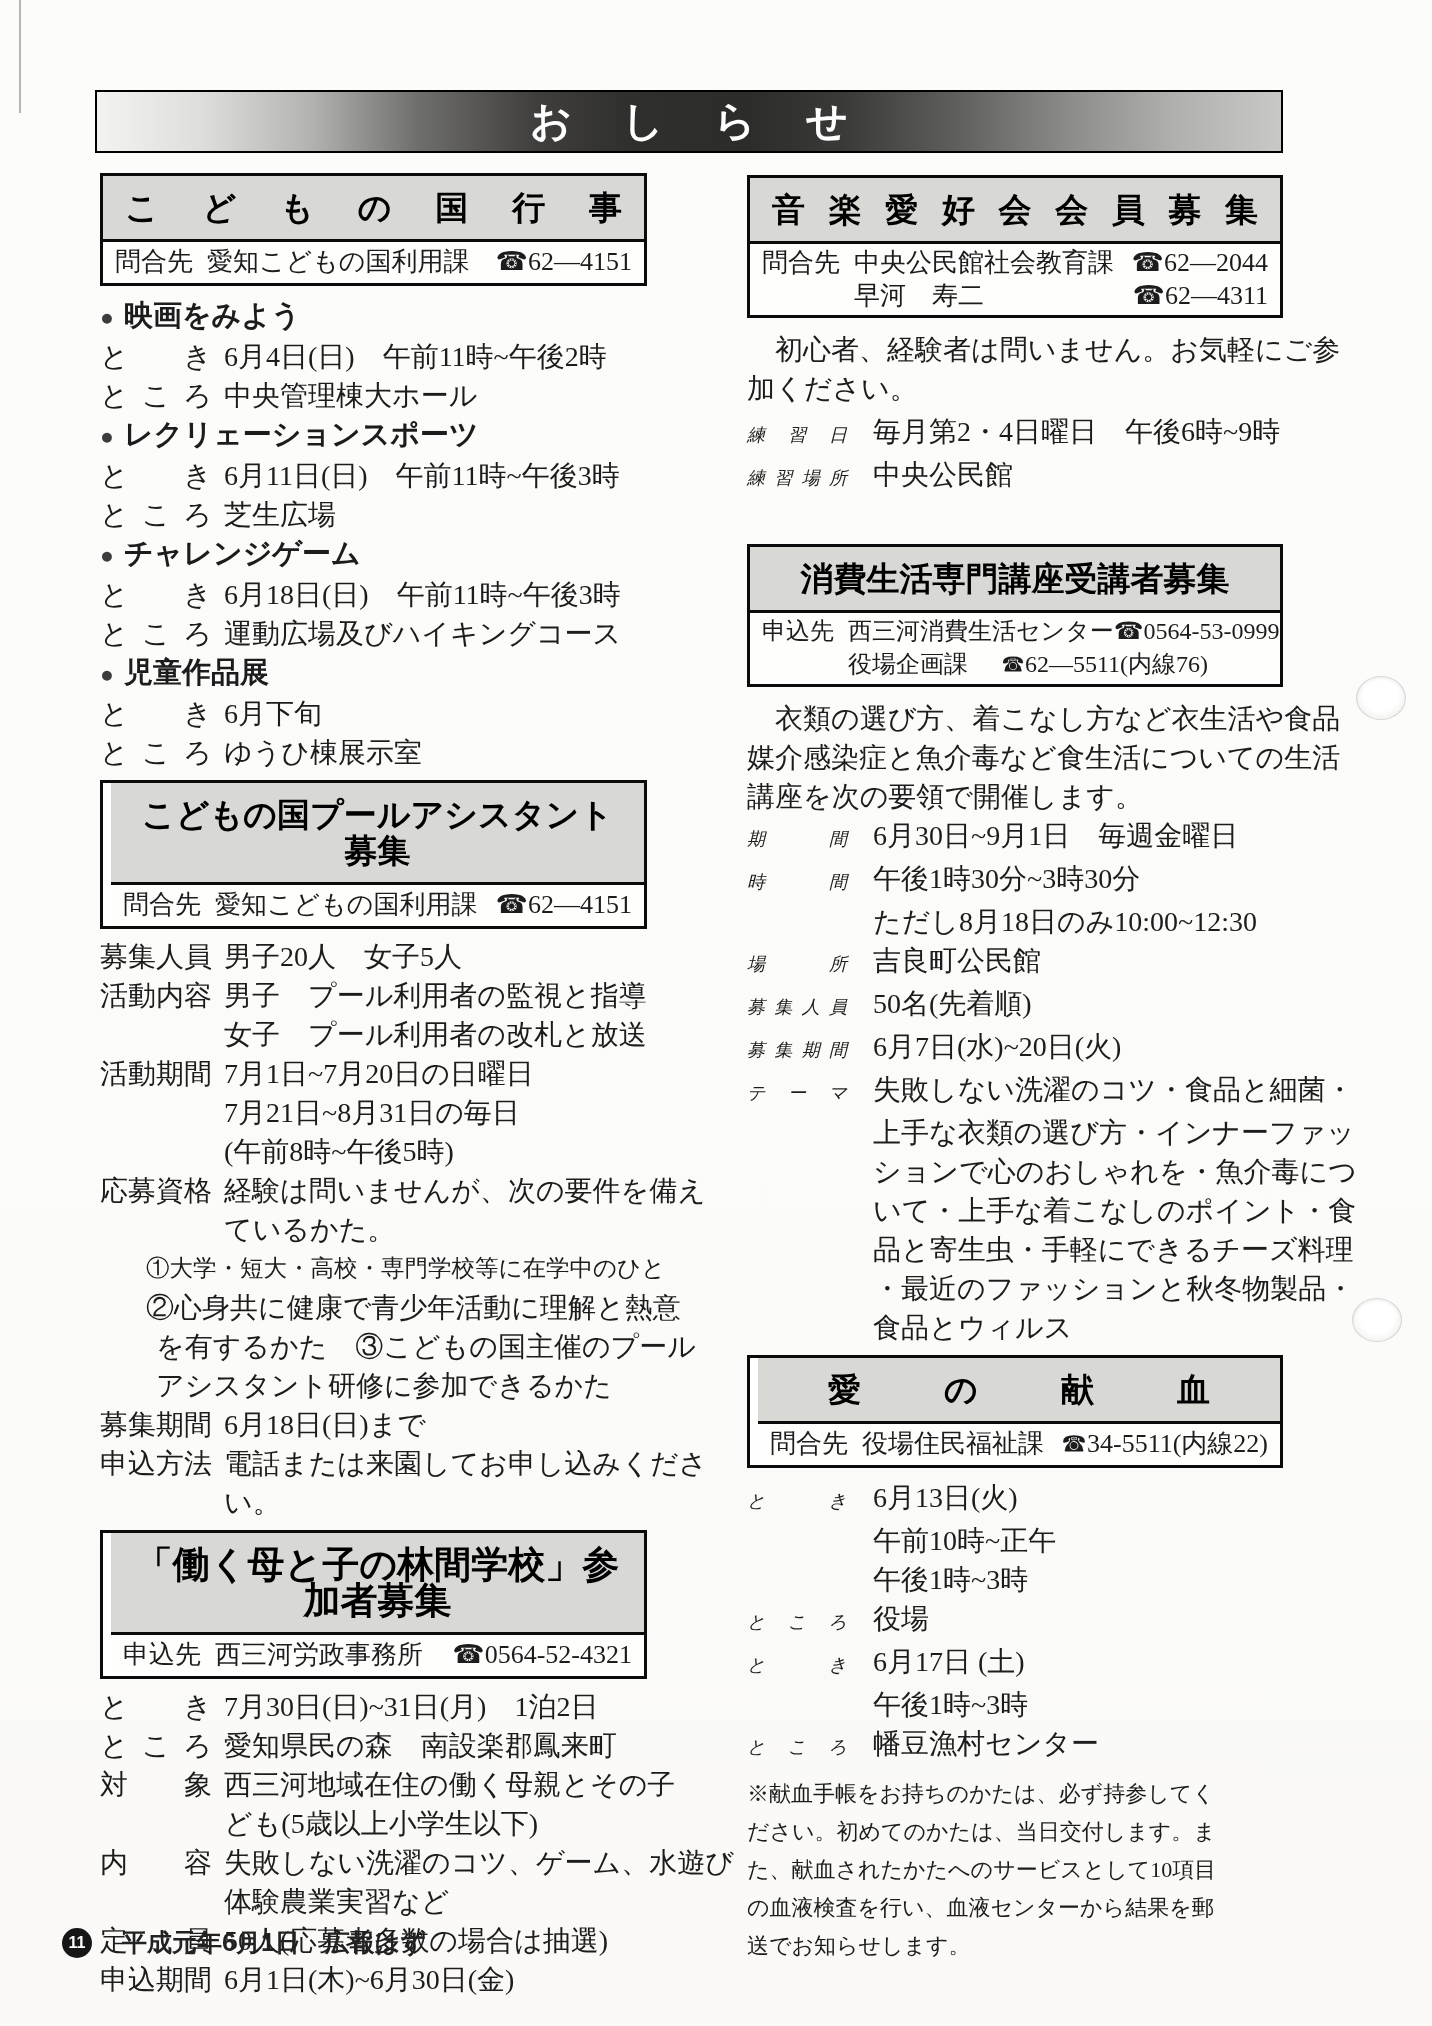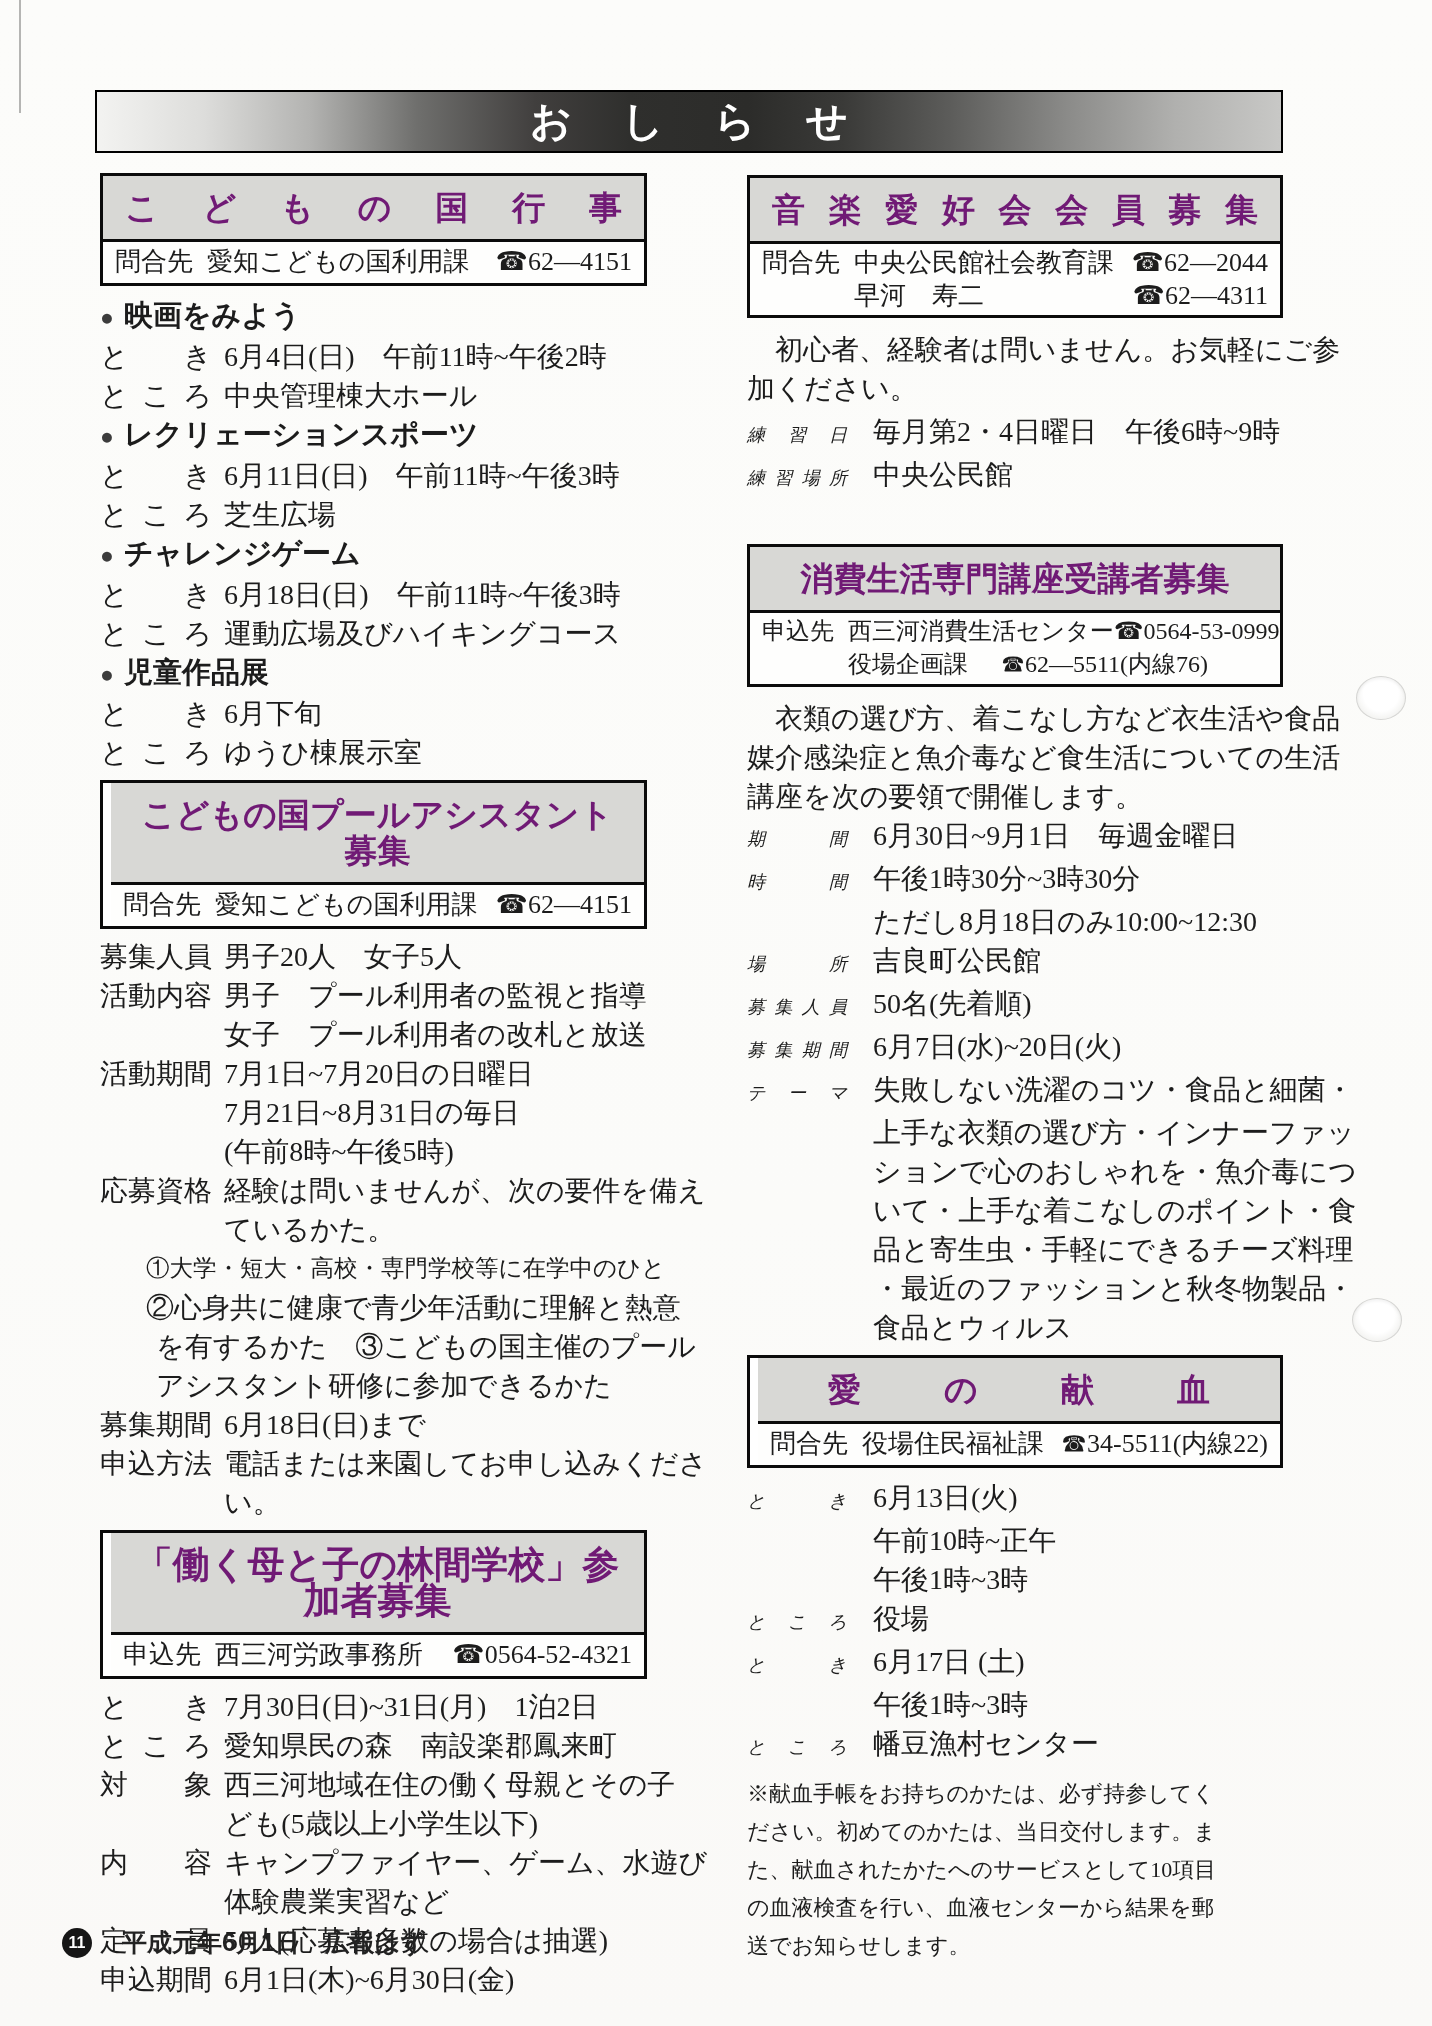--- a/index.html
+++ b/index.html
@@ -24,21 +24,21 @@
 
   
   .col-left{position:absolute;left:100px;top:173px;width:547px;}
   .col-right{position:absolute;left:747px;top:175px;width:536px;}
 
   
   .sec-box{border:3px solid #0b0b0b;box-sizing:border-box;background:#fff;}
   .sec-title{
     background:#d8d8d5;font-family:"Liberation Sans","DejaVu Sans",sans-serif;
     font-weight:bold;font-size:33px;line-height:36px;text-align:center;
-    padding:14px 22px 13px;border-bottom:3px solid #0b0b0b;color:#701a75;
+    padding:14px 22px 13px;border-bottom:3px solid #0b0b0b;color:#000000;
   }
   .sec-title.spread{text-align:justify;text-align-last:justify;}
   .sec-title.pad-wide{padding-left:70px;padding-right:70px;}
   .sec-title.t31{font-size:37px;}
   .sec-contact{font-size:26px;padding:2px 12px 3px;background:#fefefd;}
   .c-line{display:flex;align-items:baseline;line-height:33px;white-space:nowrap;}
   .sec-contact.single .c-line{line-height:34px;padding:1px 0;}
   .c-label{flex:none;}
   .c-name{margin-left:14px;}
   .c-phone{margin-left:auto;white-space:nowrap;}
@@ -259,21 +259,21 @@
     <div class="row">
         <span class="lbl">対 象</span>
         <span class="val">西三河地域在住の働く母親とその子</span>
       </div>
     <div class="row">
         <span class="lbl"></span>
         <span class="val">ども(5歳以上小学生以下)</span>
       </div>
     <div class="row">
         <span class="lbl">内 容</span>
-        <span class="val">キャンプファイヤー、ゲーム、水遊び</span>
+        <span class="val">失敗しない洗濯のコツ、ゲーム、水遊び</span>
       </div>
     <div class="row">
         <span class="lbl"></span>
         <span class="val">体験農業実習など</span>
       </div>
     <div class="row">
         <span class="lbl">定 員</span>
         <span class="val">50人(応募者多数の場合は抽選)</span>
       </div>
     <div class="row">

